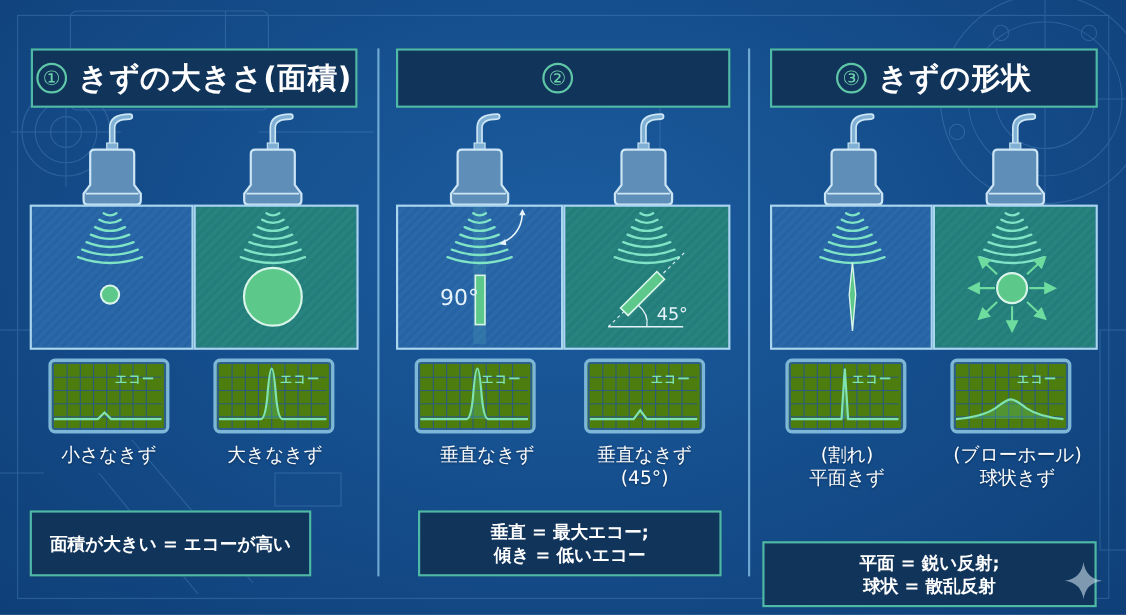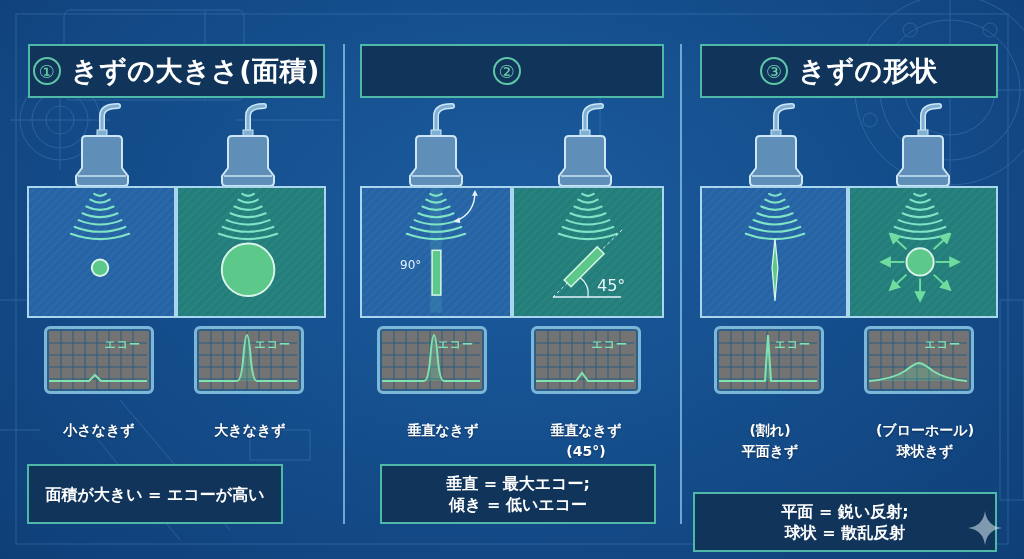--- a/index.html
+++ b/index.html
@@ -31,32 +31,31 @@
   .specimen {
     position: absolute; top: 186px; height: 132px; box-sizing: border-box;
     border: 2px solid #a9d6ee;
   }
   .specimen.blue { background: repeating-linear-gradient(135deg, #2563a4 0 3px, #2a68a8 3px 6px); }
   .specimen.teal { background: repeating-linear-gradient(135deg, #237d7a 0 3px, #28827e 3px 6px); }
   .specimen svg { position: absolute; inset: 0; }
 
   .scope {
     position: absolute; top: 326px; width: 110px; height: 68px; box-sizing: border-box;
-    border: 3px solid #7cb6d8; border-radius: 6px; background: #737373;
+    border: 3px solid #7cb6d8; border-radius: 6px; background: #4d7c0f;
     box-shadow: inset 0 0 0 2px #2c5f8a;
   }
   .scope svg { position: absolute; inset: 2px; }
   .scope .echo-label {
     position: absolute; top: 8px; right: 10px; color: #7fe3b1; font-size: 11px; font-weight: bold; letter-spacing: 1px;
   }
 
   .caption {
-    position: absolute; text-align: center; font-weight: bold; font-size: 14px; line-height: 21px;
+    position: absolute; text-align: center; font-weight: normal; font-size: 17px; line-height: 21px;
     text-shadow: 0 1px 2px rgba(0,0,0,.4);
-    margin-top: 16px;
   }
 
   .summary {
     position: absolute; top: 464px; height: 60px; box-sizing: border-box;
     background: #11345a; border: 2px solid #4fb9a7;
     display: flex; flex-direction: column; align-items: center; justify-content: center;
     font-weight: bold; font-size: 16px; line-height: 21px;
   }
 
   .sparkle { position: absolute; right: 22px; bottom: 14px; width: 34px; height: 34px; opacity: .6; }
@@ -227,21 +226,21 @@
         <path d="M58 26 Q76 34 94 26"></path>
           <path d="M54 33 Q76 42 98 33"></path>
           <path d="M50 40 Q76 50 102 40"></path>
           <path d="M46 47 Q76 58 106 47"></path>
       </g>
       <path d="M116 4 Q116 26 96 34" stroke="#e6f3fb" stroke-width="1.5" fill="none"></path>
       <path d="M113 8 L116 2 L119 8 Z" fill="#e6f3fb"></path>
         <path d="M100 30 L94 35 L101 36 Z" fill="#e6f3fb"></path>
       <rect x="72" y="64" width="9" height="46" fill="#5cc98a" stroke="#d9f5ea" stroke-width="1.5"></rect>
     </svg>
-    <span style="position:absolute;left:38px;top:70px;font-size:12px;color:#e6f3fb;">90°</span>
+    <span style="position:absolute;left:38px;top:70px;font-size:20px;color:#e6f3fb;">90°</span>
   </div>
   <div class="specimen teal" style="left:512px;width:152px;">
     <svg viewBox="0 0 152 132">
       <g stroke="#7fe3c6" stroke-width="2.2" fill="none" stroke-linecap="round">
         <path d="M70 6 Q76 10 82 6"></path>
           <path d="M66 12 Q76 18 86 12"></path>
           <path d="M62 19 Q76 26 90 19"></path>
         <path d="M58 26 Q76 34 94 26"></path>
           <path d="M54 33 Q76 42 98 33"></path>
           <path d="M50 40 Q76 50 102 40"></path>

